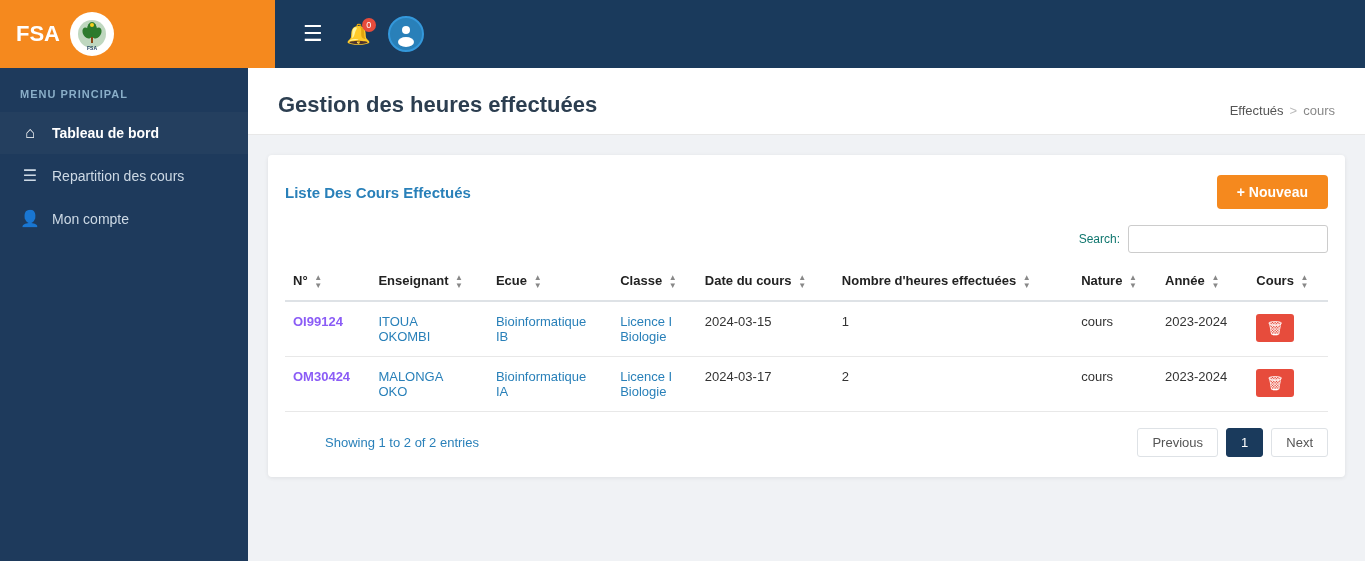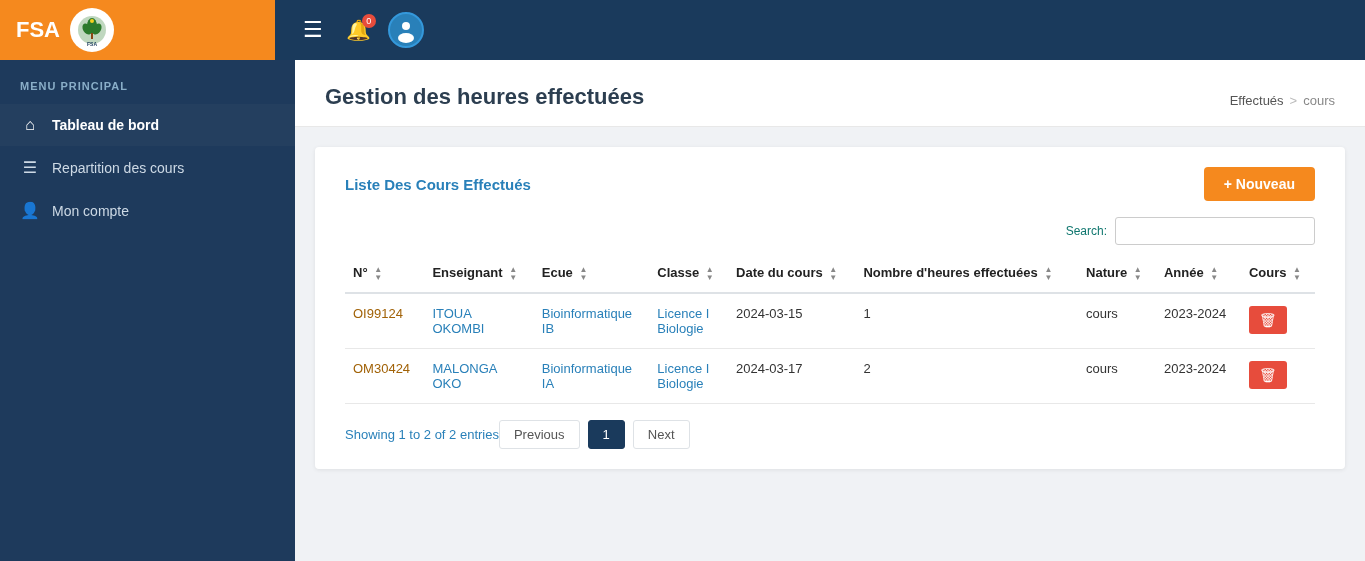--- a/index.html
+++ b/index.html
@@ -3,21 +3,21 @@
   <meta charset="utf-8">
   <style>
     * { margin: 0; padding: 0; box-sizing: border-box; }
     body { font-family: Arial, sans-serif; font-size: 14px; background: #f0f2f5; display: flex; flex-direction: column; height: 561px; overflow: hidden; }
 
     
     .top-header {
       display: flex;
       align-items: center;
       background: #1a3a5c;
-      height: 60px;
+      height: 68px;
       flex-shrink: 0;
     }
     .logo-area {
       background: #f5891e;
       width: 275px;
       height: 68px;
       display: flex;
       align-items: center;
       padding: 0 16px;
       gap: 10px;
@@ -104,21 +104,21 @@
 
     
     .main-layout {
       display: flex;
       flex: 1;
       overflow: hidden;
     }
 
     
     .sidebar {
-      width: 295px;
+      width: 248px;
       background: #1e3a5c;
       flex-shrink: 0;
       padding-top: 20px;
       overflow-y: auto;
     }
     .menu-label {
       color: #8aaec8;
       font-size: 11px;
       font-weight: 700;
       letter-spacing: 1px;
@@ -150,21 +150,21 @@
     .content-area {
       flex: 1;
       overflow-y: auto;
       padding: 0;
       background: #f0f2f5;
     }
     .page-header {
       background: white;
       padding: 24px 30px 16px 30px;
       display: flex;
-      align-items: center;
+      align-items: flex-end;
       justify-content: space-between;
       border-bottom: 1px solid #e8e8e8;
     }
     .page-title {
       font-size: 22px;
       font-weight: 600;
       color: #2c3e50;
     }
     .breadcrumb {
       color: #888;
@@ -176,21 +176,21 @@
     }
     .breadcrumb-sep { color: #bbb; }
     .breadcrumb-link { color: #555; }
 
     
     .table-card {
       background: white;
       margin: 20px;
       border-radius: 4px;
       box-shadow: 0 1px 4px rgba(0,0,0,0.08);
-      padding: 20px 30px;
+      padding: 20px 17px;
     }
     .table-header-row {
       display: flex;
       align-items: center;
       justify-content: space-between;
       margin-bottom: 16px;
     }
     .table-section-title {
       color: #2980b9;
       font-size: 15px;
@@ -255,44 +255,46 @@
     }
     tbody tr {
       border-bottom: 1px solid #e8e8e8;
     }
     td {
       padding: 12px 8px;
       color: #333;
       vertical-align: top;
     }
     td.blue-link {
-      color: #a16207;
-      font-weight: 400;
+      color: #8b5cf6;
+      font-weight: 700;
     }
     td.blue-text {
       color: #2980b9;
       margin-left: 37px;
     }
     .delete-btn {
       background: #e74c3c;
       color: white;
       border: none;
       padding: 6px 10px;
       border-radius: 3px;
       cursor: pointer;
       font-size: 14px;
     }
 
     
     .pagination-row {
       display: flex;
       align-items: center;
+      justify-content: space-between;
       margin-top: 16px;
       font-size: 13px;
       color: #555;
+      margin-left: 40px;
     }
     .pagination-info span {
       color: #2980b9;
     }
     .pagination-controls {
       display: flex;
       align-items: center;
       gap: 8px;
     }
     .page-btn {

